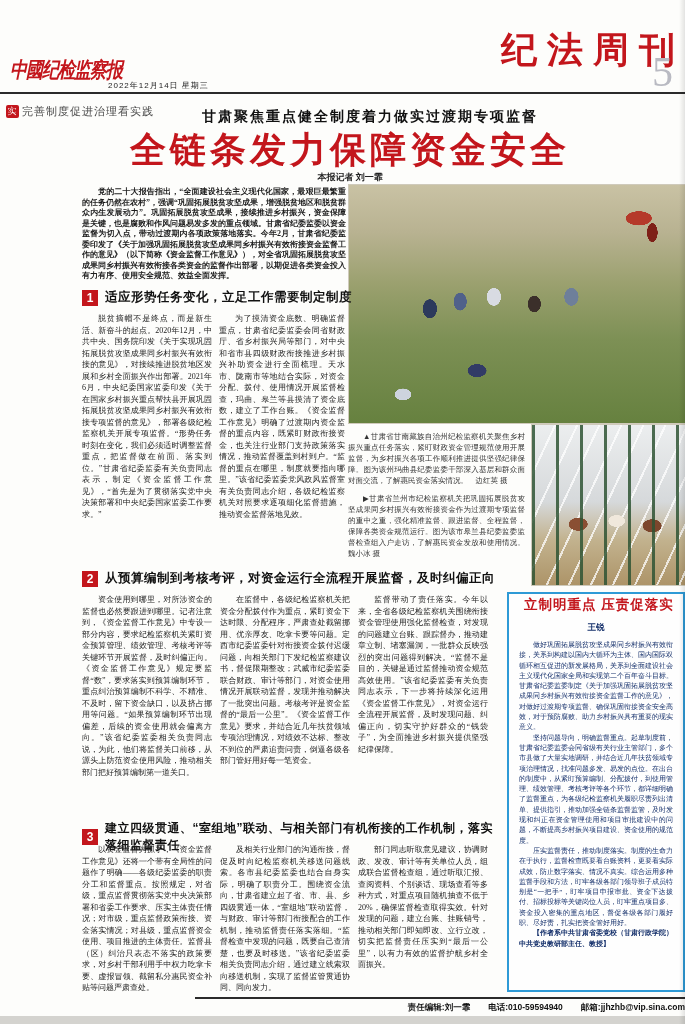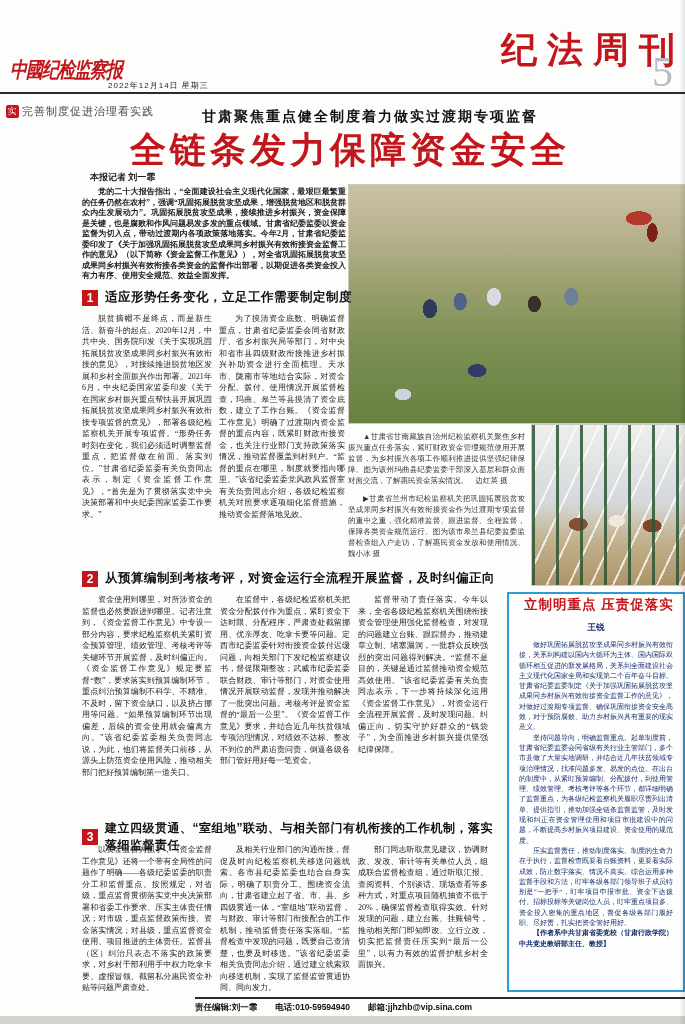--- a/index.html
+++ b/index.html
@@ -17,21 +17,21 @@
   .head-rule{left:0;right:0;top:92px;height:2px;background:#2b2b2b;}
 
   
   .tag{left:6px;top:104px;display:flex;align-items:center;gap:3px;font-size:11px;color:#4a4a4a;letter-spacing:1px;}
   .tag-icon{width:13px;height:13px;background:#c3161c;color:#fff;font-size:9px;line-height:13px;
     text-align:center;border-radius:2px;font-family:"Liberation Sans",sans-serif;}
   .kicker{left:150px;width:440px;top:108px;text-align:center;font-family:"Liberation Sans",sans-serif;
     font-weight:bold;font-size:14px;letter-spacing:2px;color:#111;}
   .headline{left:90px;width:520px;top:126px;text-align:center;font-weight:bold;font-size:36px;
     letter-spacing:4px;color:#c3161c;font-family:"Liberation Serif",serif;}
-  .byline{left:90px;width:520px;top:171px;text-align:left;font-size:9px;font-weight:bold;color:#222;}
+  .byline{left:90px;width:520px;top:171px;text-align:center;font-size:9px;font-weight:bold;color:#222;}
 
   
   .lead{left:82px;top:187px;width:264px;height:100px;font-size:8px;line-height:10.5px;
     font-weight:bold;text-align:justify;overflow:hidden;}
   .lead p{margin:0;text-indent:2em;}
 
   .sec-head{display:flex;align-items:center;gap:7px;}
   .sec-num{width:16px;height:16px;background:#c3161c;color:#fff;font-family:"Liberation Sans",sans-serif;
     font-weight:bold;font-size:12px;line-height:16px;text-align:center;flex:0 0 16px;}
   .sec-title{font-family:"Liberation Sans",sans-serif;font-weight:bold;font-size:12.5px;color:#111;letter-spacing:0.5px;}
@@ -72,21 +72,21 @@
   .sb-line{flex:1;height:2px;background:#2e9ad6;}
   .sb-title{font-family:"Liberation Sans",sans-serif;font-weight:bold;font-size:13.5px;color:#c3161c;
     letter-spacing:1px;white-space:nowrap;}
   .sb-author{text-align:center;font-size:8.5px;font-weight:bold;color:#15306b;margin:8px 0 6px 0;}
   .sb-body{font-size:7px;line-height:10.3px;text-align:justify;color:#15306b;overflow:hidden;height:324px;}
   .sb-body p{margin:0;text-indent:2em;}
   .sb-credit{font-weight:bold;}
 
   
   .foot-rule{left:195px;right:0;top:997px;height:2px;background:#2b2b2b;}
-  .footer{left:195px;right:0;top:1002px;display:flex;justify-content:flex-start;gap:18px;
+  .footer{left:195px;right:0;top:1002px;display:flex;justify-content:flex-end;gap:18px;
     font-size:8.5px;font-weight:bold;color:#111;font-family:"Liberation Sans",sans-serif;}
   .bottom-strip{left:0;right:0;top:1016px;height:8px;background:#d4d3cf;}
   .edge-shade{top:0;bottom:0;right:0;width:6px;background:linear-gradient(90deg,rgba(0,0,0,0),rgba(0,0,0,.10));}
 </style>
 </head>
 <body>
 
 <div class="page">
 
   <div class="abs edition-title">纪法周刊</div>

